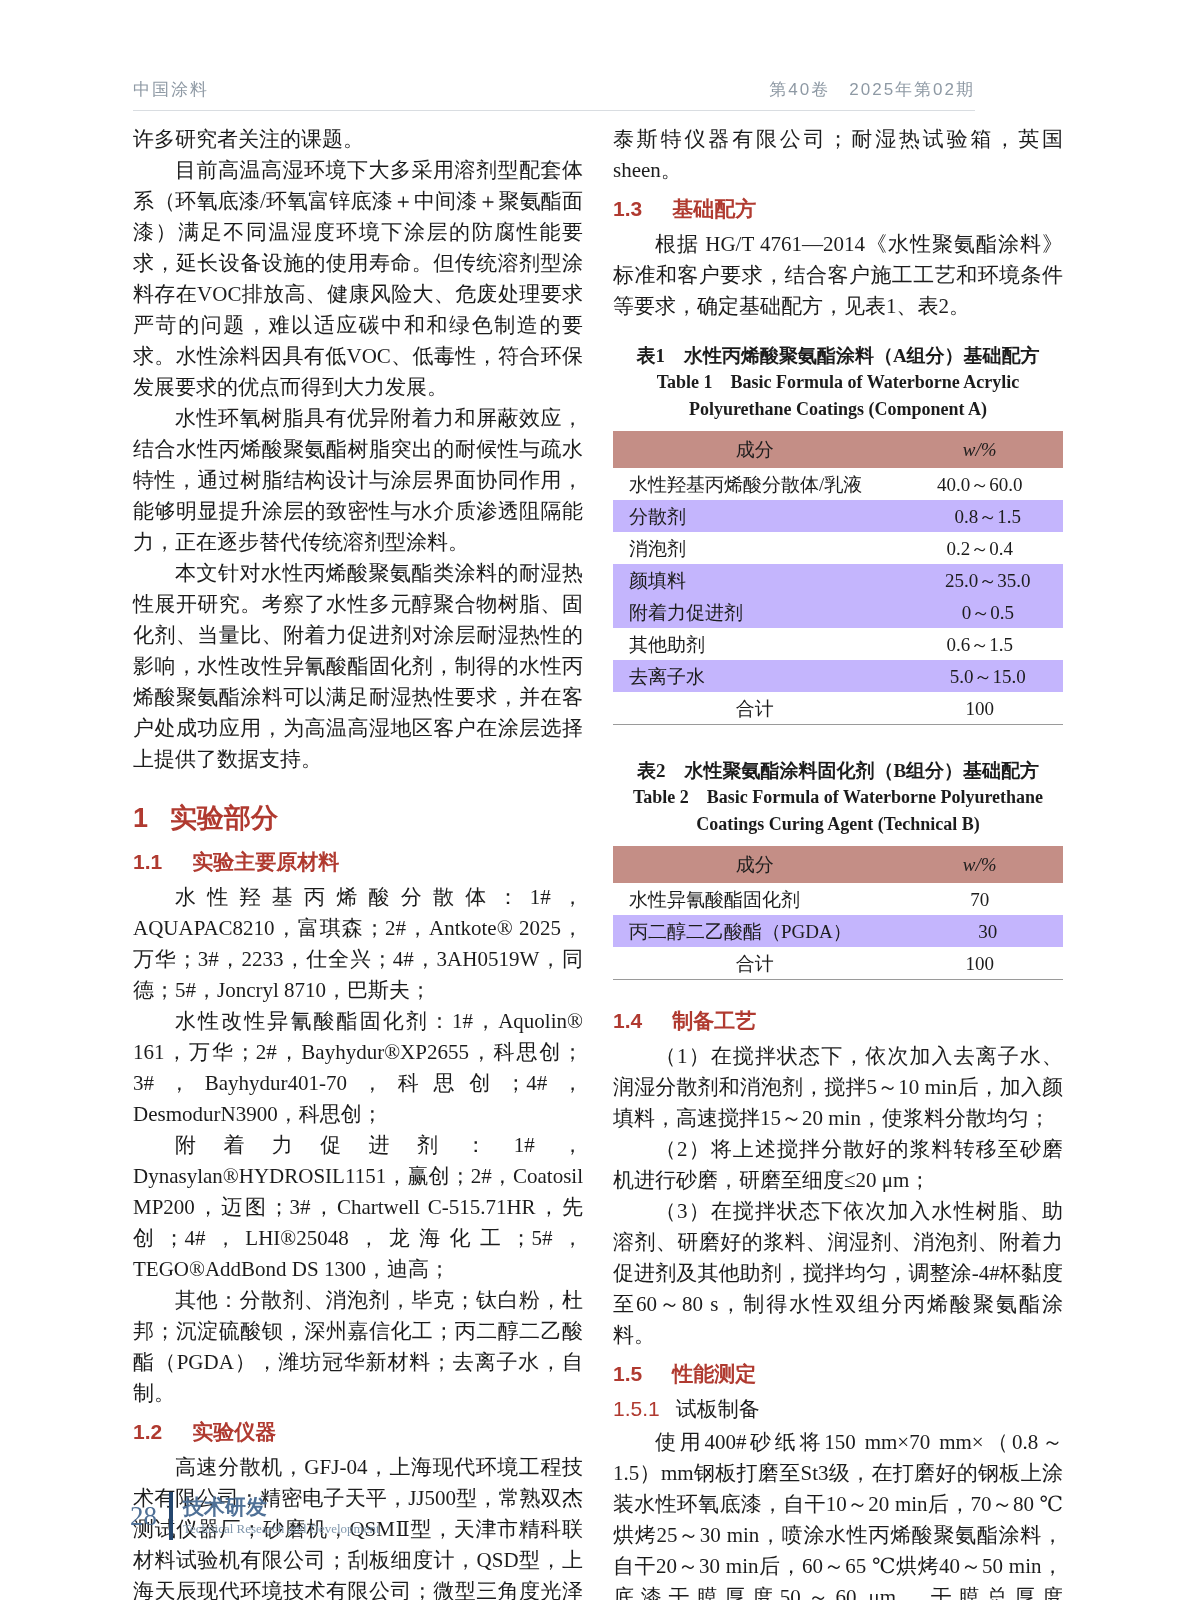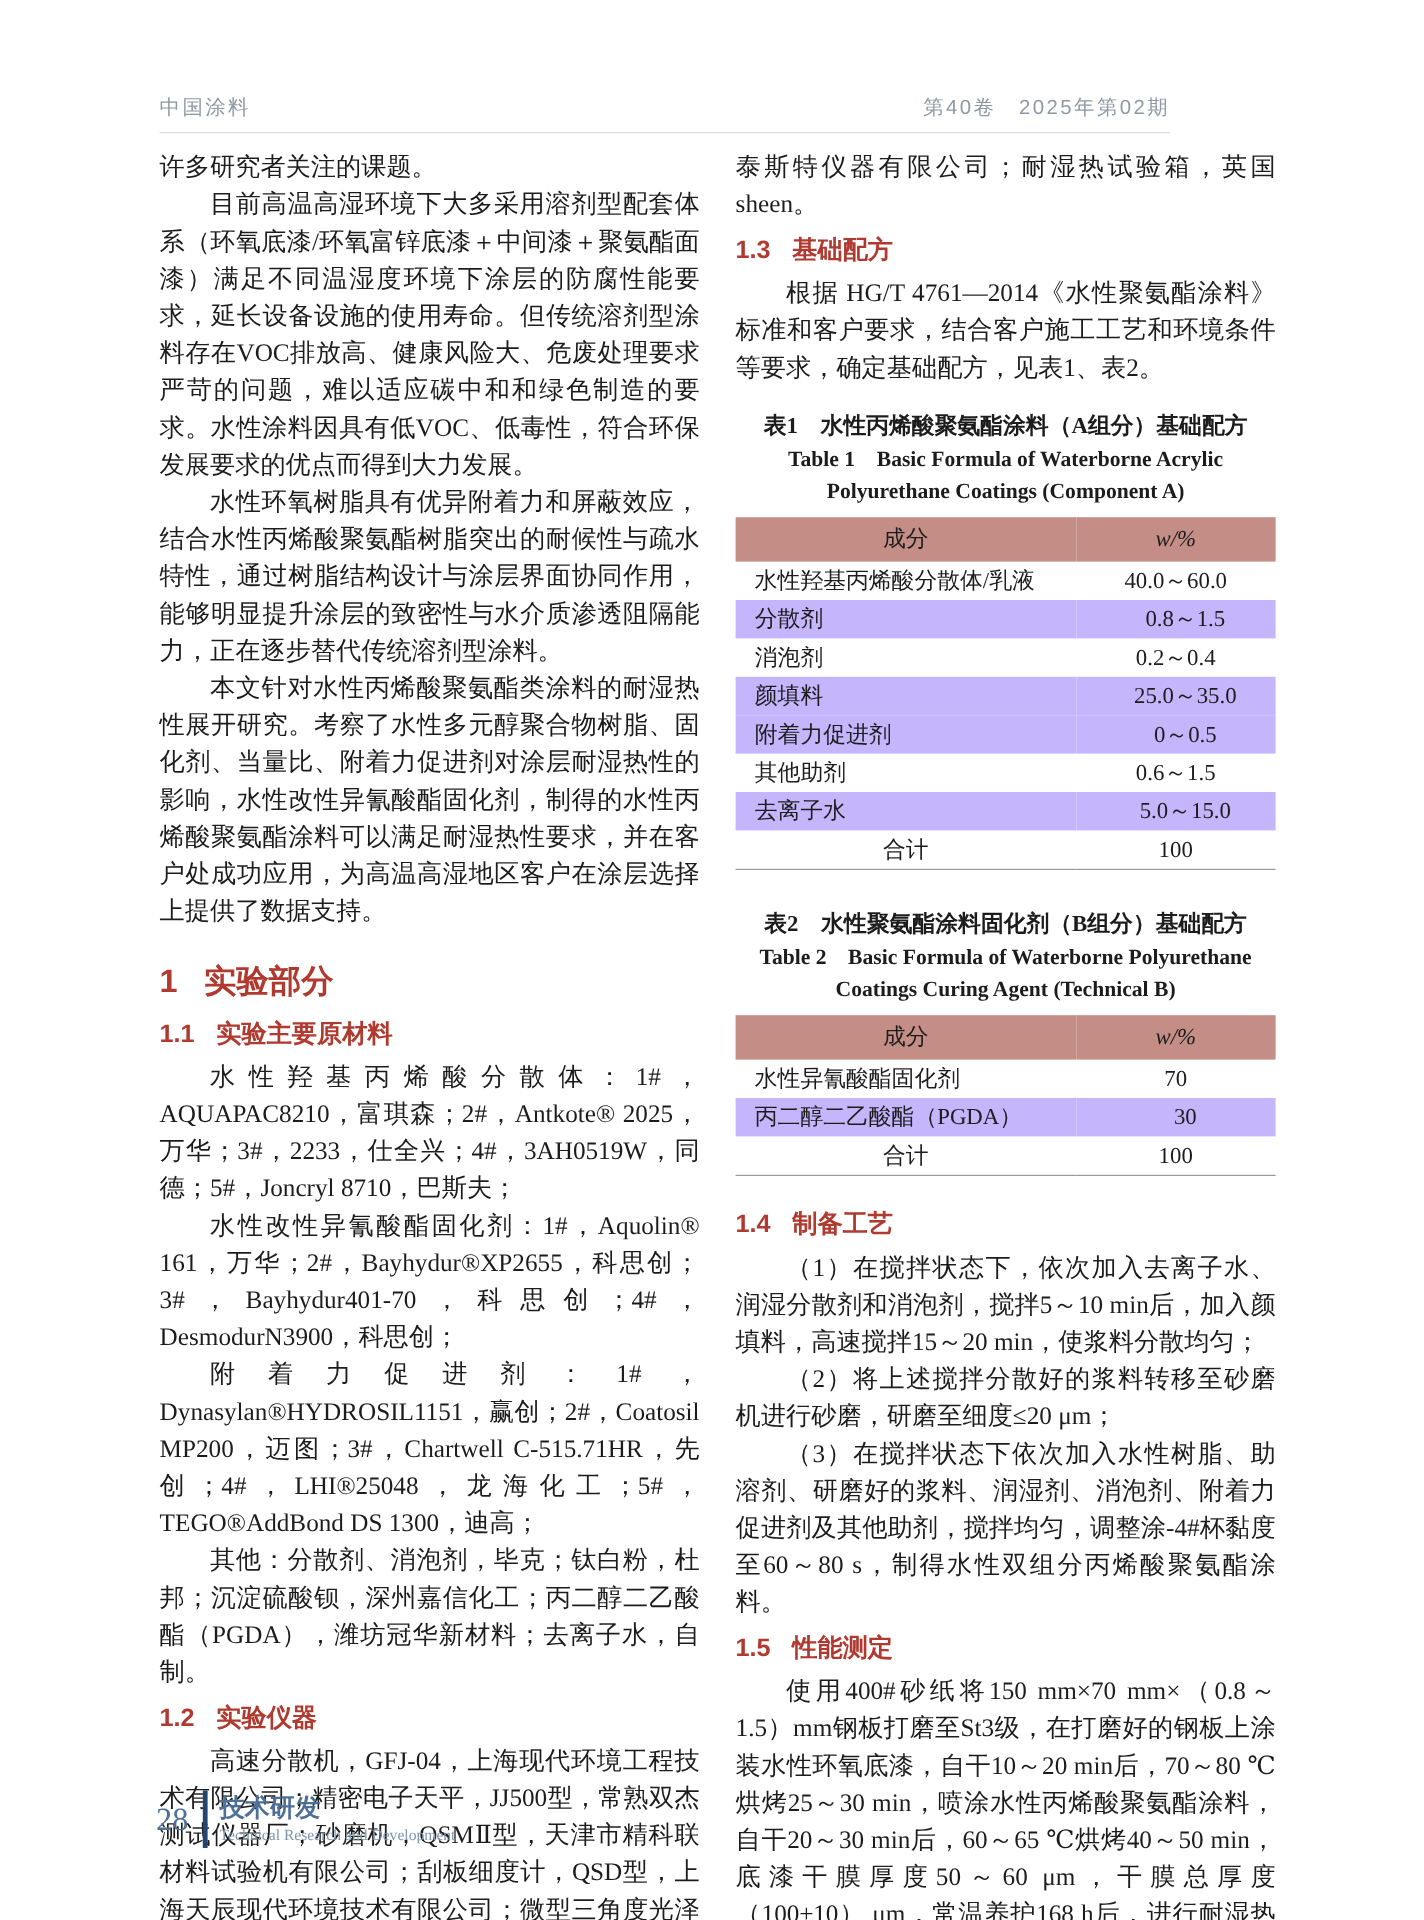--- a/index.html
+++ b/index.html
@@ -33,21 +33,21 @@
     font-family:"Liberation Sans","DejaVu Sans",sans-serif;
     color:#b03a30;font-weight:bold;font-size:27px;
     margin:26px 0 12px 0;line-height:34px;
   }
   .sec1 .num{margin-right:22px;}
   .sec2{
     font-family:"Liberation Sans","DejaVu Sans",sans-serif;
     color:#b03a30;font-weight:bold;font-size:21px;
     margin:8px 0 5px 0;line-height:30px;
   }
-  .sec2 .num{margin-right:18px;}
+  .sec2 .num{margin-right:30px;}
   .sec3{
     font-family:"Liberation Sans","DejaVu Sans",sans-serif;
     font-size:21px;margin:4px 0 3px 0;line-height:30px;color:#1c1c1c;
   }
   .sec3 .num{color:#b03a30;margin-right:16px;}
   .table-caption{
     text-align:center;font-weight:bold;
     font-size:19px;line-height:27px;margin:20px 10px 8px 10px;
   }
   .table-caption .cap-en{font-size:18px;}
@@ -210,20 +210,23 @@
       <div class="sec2" style="margin-top:26px;">
         <span class="num">1.4</span><span>制备工艺</span>
       </div>
       <p>（1）在搅拌状态下，依次加入去离子水、润湿分散剂和消泡剂，搅拌5～10 min后，加入颜填料，高速搅拌15～20 min，使浆料分散均匀；</p>
       <p>（2）将上述搅拌分散好的浆料转移至砂磨机进行砂磨，研磨至细度≤20 μm；</p>
       <p>（3）在搅拌状态下依次加入水性树脂、助溶剂、研磨好的浆料、润湿剂、消泡剂、附着力促进剂及其他助剂，搅拌均匀，调整涂-4#杯黏度至60～80 s，制得水性双组分丙烯酸聚氨酯涂料。</p>
 
       <div class="sec2">
         <span class="num">1.5</span><span>性能测定</span>
       </div>
+      <div class="sec3">
+        <span class="num">1.5.1</span><span>试板制备</span>
+      </div>
       <p>使用400#砂纸将150 mm×70 mm×（0.8～1.5）mm钢板打磨至St3级，在打磨好的钢板上涂装水性环氧底漆，自干10～20 min后，70～80 ℃烘烤25～30 min，喷涂水性丙烯酸聚氨酯涂料，自干20～30 min后，60～65 ℃烘烤40～50 min，底漆干膜厚度50～60 μm，干膜总厚度（100±10） μm，常温养护168 h后，进行耐湿热测试。</p>
     </div>
   </div>
 
   <div class="page-footer">
     <span class="pnum">28</span>
     <span class="vbar"></span>
     <span class="sect">
       <span class="zh">技术研发</span>
       <span class="en">Technical Research and Development</span>

